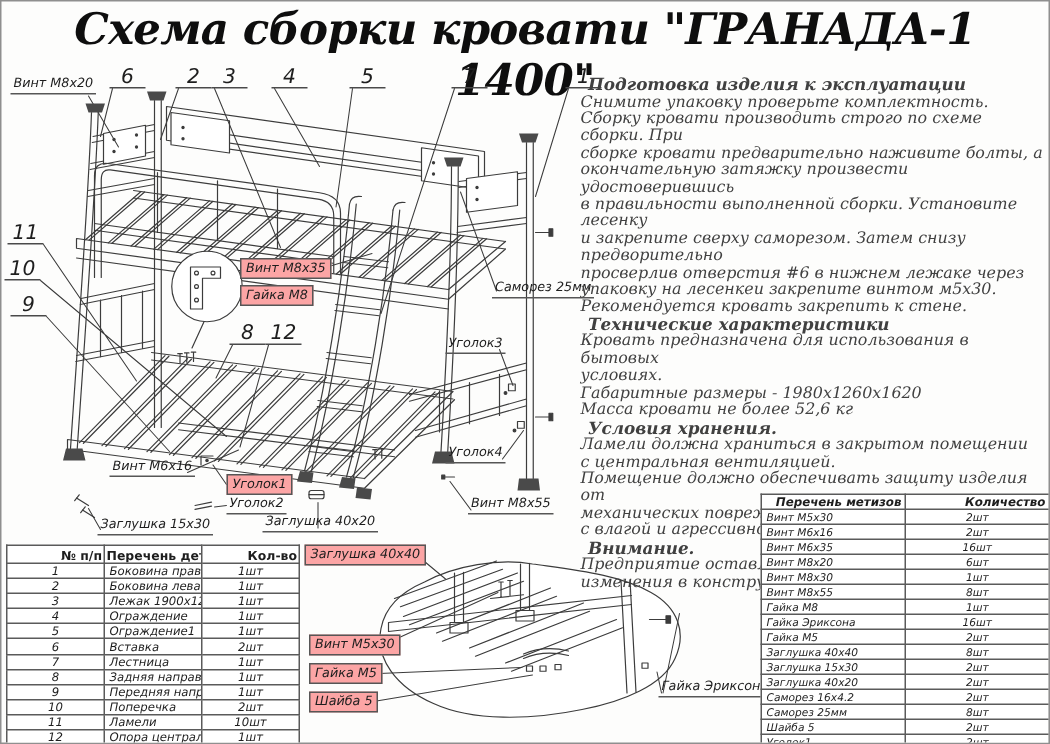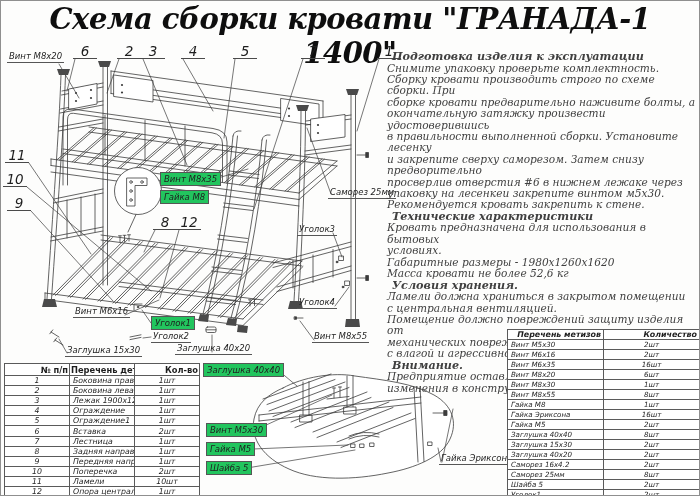--- a/index.html
+++ b/index.html
@@ -5,21 +5,21 @@
   html,body{margin:0;padding:0;background:#e8e8e8}
   .sheet{position:relative;width:700px;height:496px;background:#fdfdfc;border:1px solid #8f8f8f;
          box-sizing:border-box;overflow:hidden;color:#1e1e1e;font-family:"DejaVu Sans",sans-serif}
   .title{position:absolute;top:1px;left:0;width:100%;text-align:center;
          font:italic bold 29px "DejaVu Serif",serif;color:#0e0e0e;letter-spacing:-0.5px}
   svg.diag{position:absolute;left:0;top:0}
   .callout{position:absolute;width:24px;text-align:center;font:italic 13.5px "DejaVu Sans",sans-serif;
            color:#1e1e1e;border-bottom:1px solid #4a4a4a;padding-bottom:0;line-height:14px}
   .dlabel{position:absolute;white-space:nowrap;font:italic 8.5px "DejaVu Sans",sans-serif;color:#1e1e1e;
           border-bottom:1px solid #565656;padding:0 2px 1px}
-  .dlabel.boxed{border:1px solid #565656;background:#22c55e;padding:1px 3px}
+  .dlabel.boxed{border:1px solid #565656;background:#fca5a5;padding:1px 3px}
   .instructions{position:absolute;left:386px;top:50px;width:312px;color:#404040}
   .ins-h{font:italic bold 11.2px "DejaVu Serif",serif;line-height:11.6px;padding-left:5px}
   .ins-l{font:italic 10.6px "DejaVu Serif",serif;line-height:11.4px}
   table{position:absolute;border-collapse:collapse;background:#fff;table-layout:fixed}
   td,th{border:1px solid #5a5a5a;overflow:hidden;white-space:nowrap}
   .parts{left:3px;top:362px;width:196px}
   .parts th{font:bold 8.3px "DejaVu Sans",sans-serif;height:11px;text-align:right;padding:0 1px}
   .parts td{font:italic 7.8px "DejaVu Sans",sans-serif;height:9.1px;padding:0 3px}
   .parts .c0{width:27px;text-align:center}
   .parts .c2{width:38px;text-align:center}
@@ -205,21 +205,21 @@
       <div class="ins-l">упаковку на лесенкеи закрепите винтом м5х30.</div>
       <div class="ins-l">Рекомендуется кровать закрепить к стене.</div>
       <div class="ins-h">Технические характеристики</div>
       <div class="ins-l">Кровать предназначена для использования в бытовых</div>
       <div class="ins-l">условиях.</div>
       <div class="ins-l">Габаритные размеры - 1980х1260х1620</div>
       <div class="ins-l">Масса кровати не более 52,6 кг</div>
       <div class="ins-h">Условия хранения.</div>
       <div class="ins-l">Ламели должна храниться в закрытом помещении</div>
       <div class="ins-l">с центральная вентиляцией.</div>
-      <div class="ins-l">Помещение должно повреждений защиту изделия от</div>
+      <div class="ins-l">Помещение должно обеспечивать защиту изделия от</div>
       <div class="ins-l">механических повреждений, загрязнения, контактов</div>
       <div class="ins-l">с влагой и агрессивной средой.</div>
       <div class="ins-h">Внимание.</div>
       <div class="ins-l">Предприятие оставляет за собой права вносить</div>
       <div class="ins-l">изменения в конструкцию кроватей.</div>
     </div>
 
   <table class="parts">
       <tbody>
         <tr>

